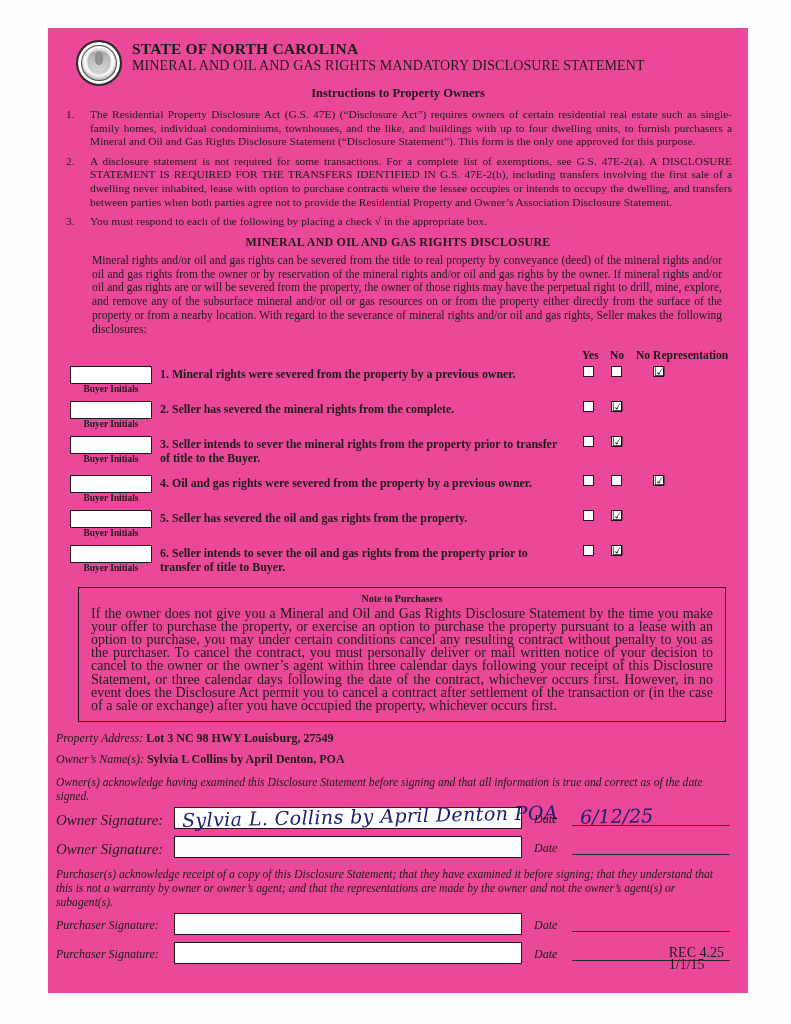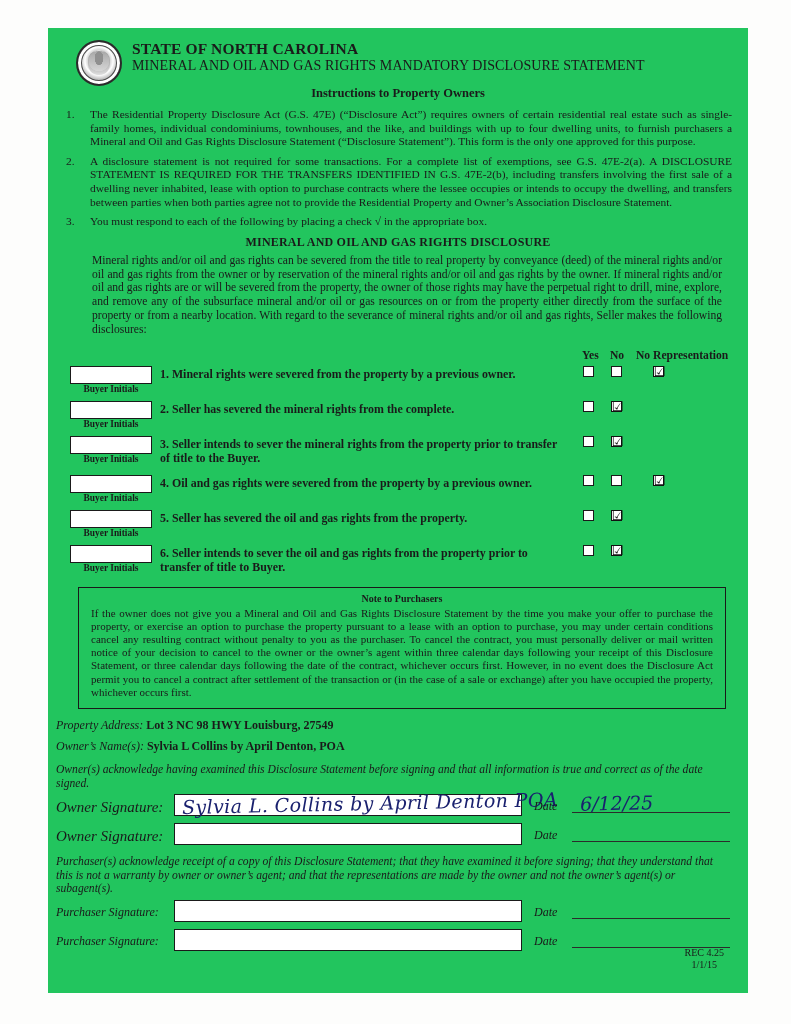--- a/index.html
+++ b/index.html
@@ -21,21 +21,21 @@
     width: 791px;
     height: 1024px;
     background: #fdfdfc;
   }
   .sheet {
     position: absolute;
     left: 48px;
     top: 28px;
     width: 700px;
     height: 965px;
-    background: #22c55e;
+    background: #ec4899;
   }
 
   
   .header {
     position: relative;
     height: 52px;
     margin-left: 14px;
   }
   .seal {
     position: absolute;
@@ -203,21 +203,21 @@
     border: 1px solid #1a1a1a;
     padding: 5px 12px 9px 12px;
   }
   .note-title {
     text-align: center;
     font-weight: bold;
     font-size: 10px;
     margin-bottom: 3px;
   }
   .note-body {
-    font-size: 11px;
+    font-size: 14px;
     line-height: 13.2px;
     text-align: justify;
   }
 
   
   .sig-area {
     margin: 9px 16px 0 8px;
     font-size: 12px;
   }
   .italic-note {
@@ -332,22 +332,22 @@
     height: 18px;
     margin-top: 3px;
   }
   .owner-row .lab { font-size: 12px; font-style: italic; }
   .owner-row .val { font-weight: bold; font-size: 12px; }
 
   .footer {
     position: absolute;
     right: 24px;
     bottom: 22px;
-    text-align: center;
-    font-size: 10px;
+    text-align: left;
+    font-size: 14px;
     line-height: 12px;
   }
 </style>
 </head>
 <body>
 
 <div class="page">
   <div class="sheet">
 
     <div class="header">

